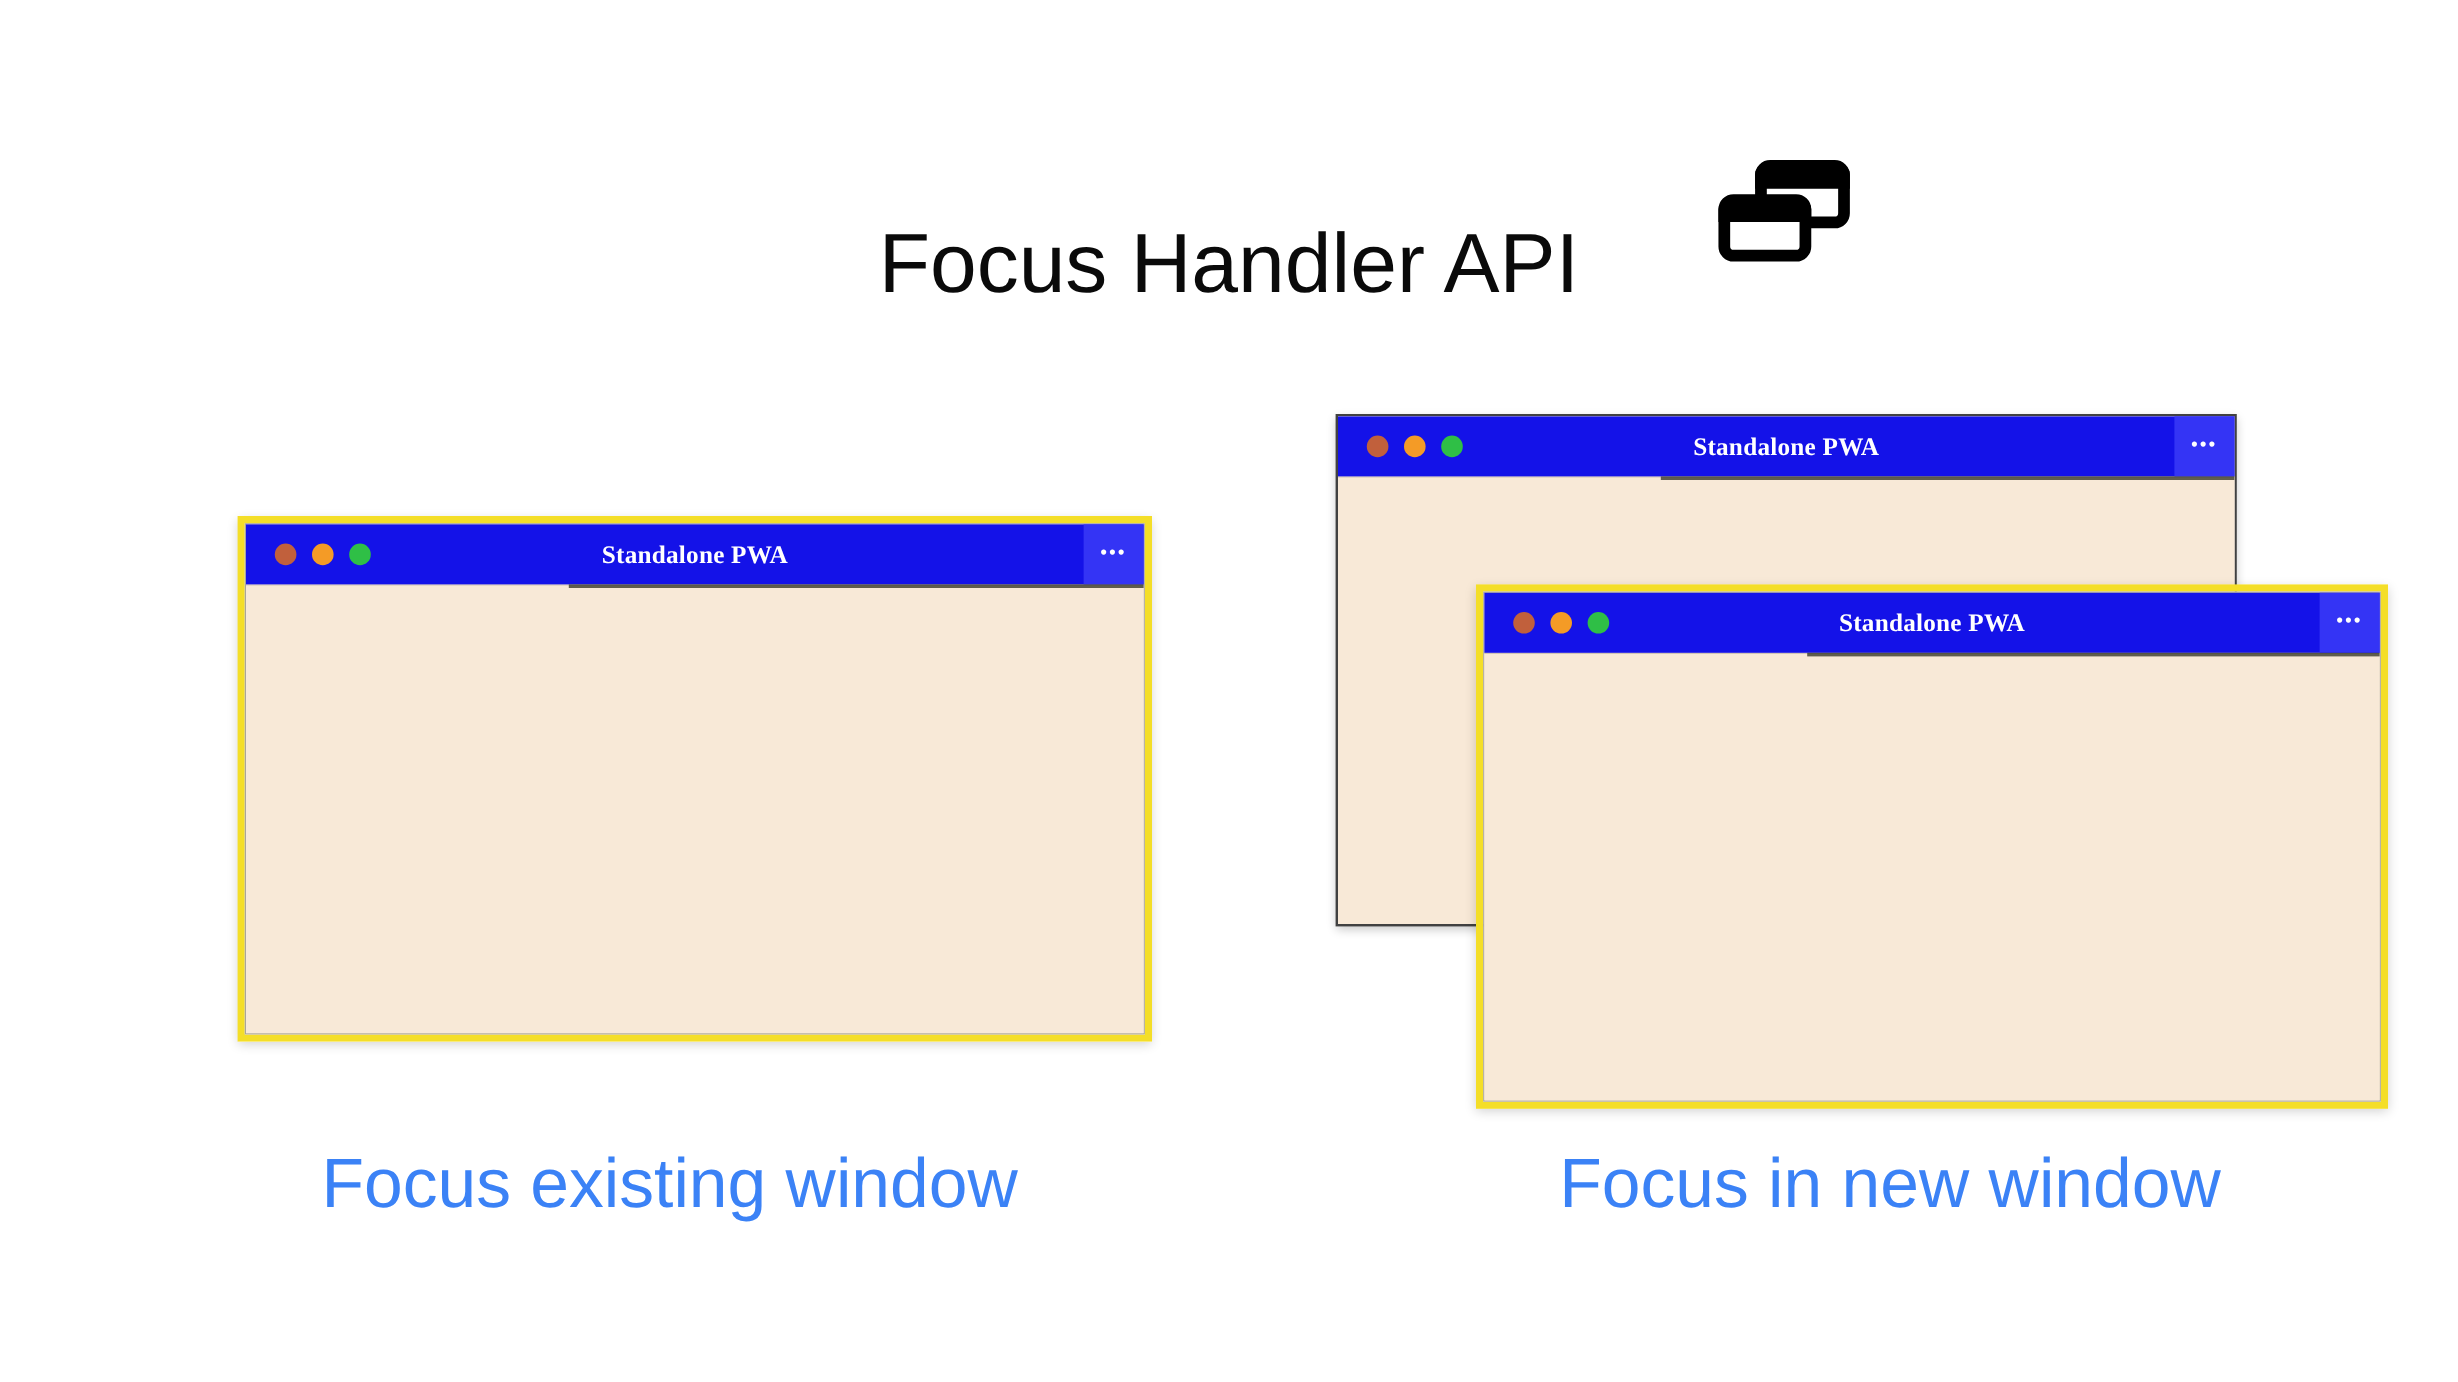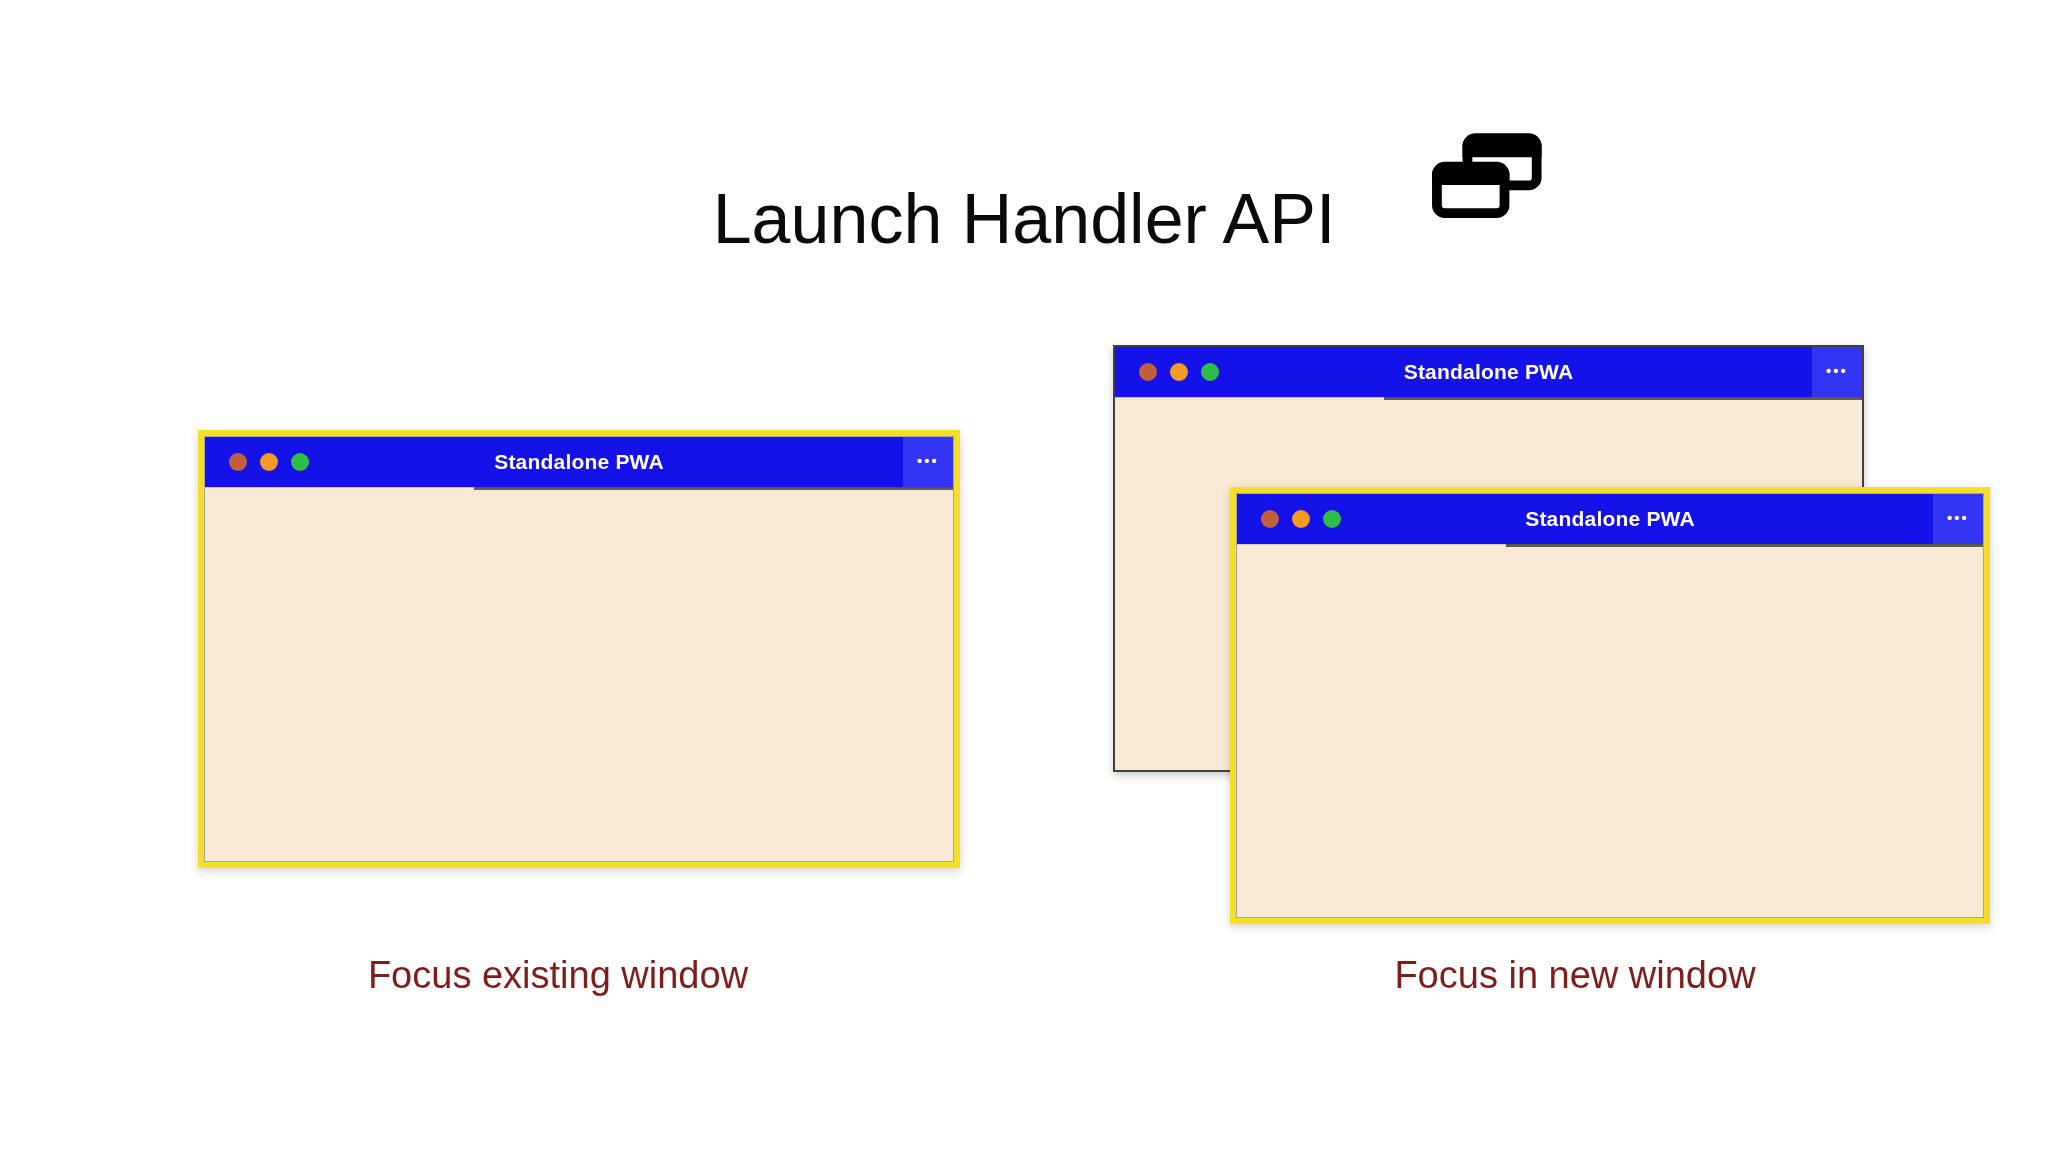--- a/index.html
+++ b/index.html
@@ -48,46 +48,46 @@
     position:absolute; left:24px; top:0; height:100%;
     display:flex; align-items:center; gap:13px;
   }
   .dot { width:18px; height:18px; border-radius:50%; }
   .dot.red    { background:#c1603c; }
   .dot.orange { background:#f49b26; }
   .dot.green  { background:#2fbf46; }
 
   .win-title {
     position:absolute; inset:0; display:flex; align-items:center; justify-content:center;
-    color:#ffffff; font-size:21px; font-weight:700; letter-spacing:0.2px;
+    color:#ffffff; font-size:21px; font-weight:700; letter-spacing:0.2px;font-family:Liberation Serif, serif;
   }
   .menu-btn {
     position:absolute; right:0; top:0; width:50px; height:100%;
     background:#3434f5; display:flex; align-items:center; justify-content:center;
   }
   .menu-glyph {
     color:#ffffff; font-size:15px; font-weight:700; letter-spacing:2px;
     line-height:1; transform:translateY(-2px);
   }
   .body { flex:1; background:#f8e9d7; border-top:1px solid rgba(90,90,80,0.25); }
 
   
   .caption {
-    position:absolute; text-align:center; font-size:38px; line-height:1.1;
-    color:#7f1d1d; font-weight:400;
+    position:absolute; text-align:center; font-size:58px; line-height:1.1;
+    color:#3b82f6; font-weight:400;
   }
   .caption.left  { left:178px;  width:760px; top:955px; }
   .caption.right { left:1140px; width:870px; top:955px; }
 </style>
 </head>
 <body>
 
 <div class="stage">
 
-  <h1 class="main-title">Launch Handler API</h1>
+  <h1 class="main-title">Focus Handler API</h1>
   <svg class="title-icon" viewBox="0 0 28 22" xmlns="http://www.w3.org/2000/svg" aria-hidden="true">
 
     <rect x="9.2" y="2.2" width="17" height="11.6" rx="1.9" fill="#ffffff" stroke="#000000" stroke-width="2.4"></rect>
     <path d="M8 6.9 h19.4 V3.9 a1.9 1.9 0 0 0 -1.9 -1.9 H9.9 A1.9 1.9 0 0 0 8 3.9 Z" fill="#000000"></path>
 
     <rect x="1.7" y="9.2" width="16.6" height="11.4" rx="1.9" fill="#ffffff" stroke="#000000" stroke-width="2.4"></rect>
     <path d="M0.5 13.7 h19 v-2.6 a1.9 1.9 0 0 0 -1.9 -1.9 H2.4 a1.9 1.9 0 0 0 -1.9 1.9 Z" fill="#000000"></path>
   </svg>
 
   <div class="scenario">

